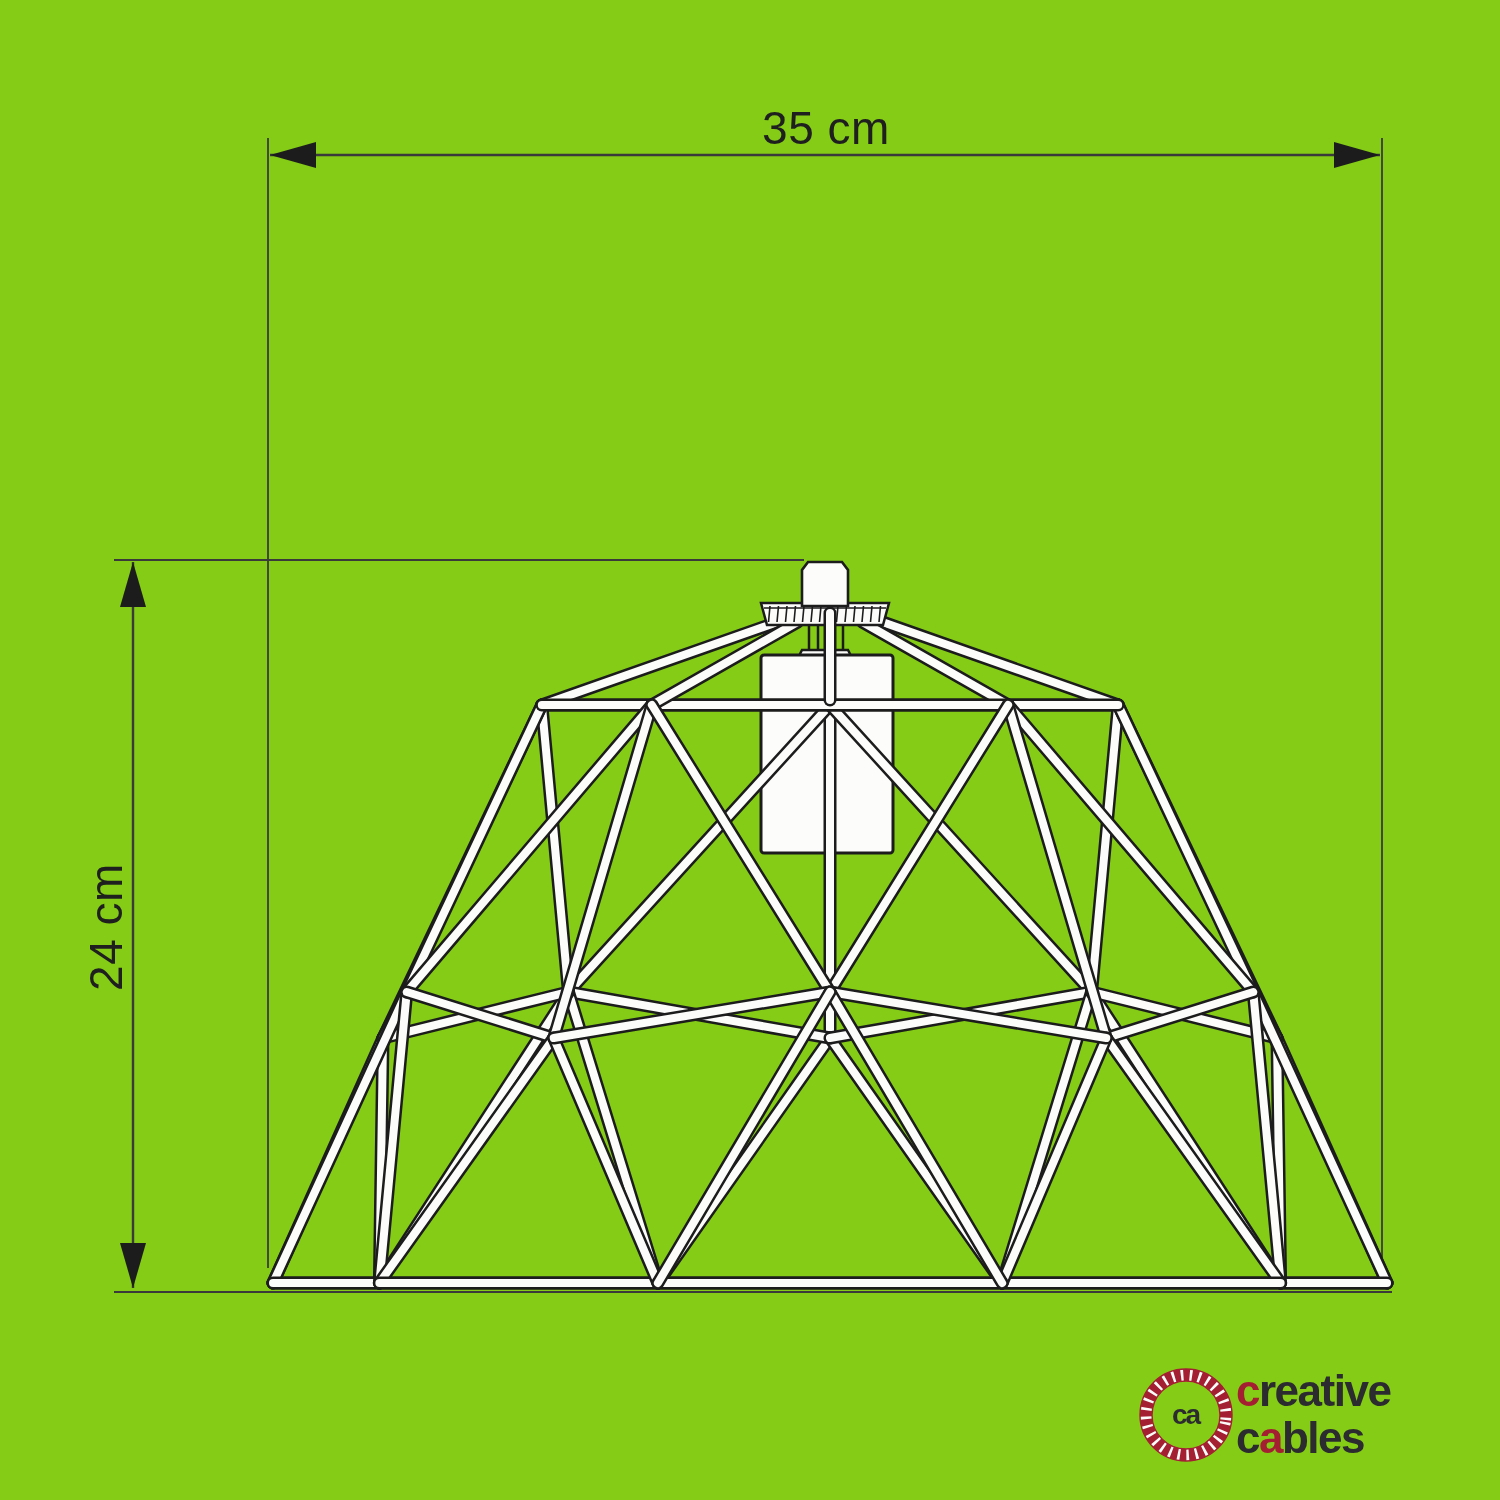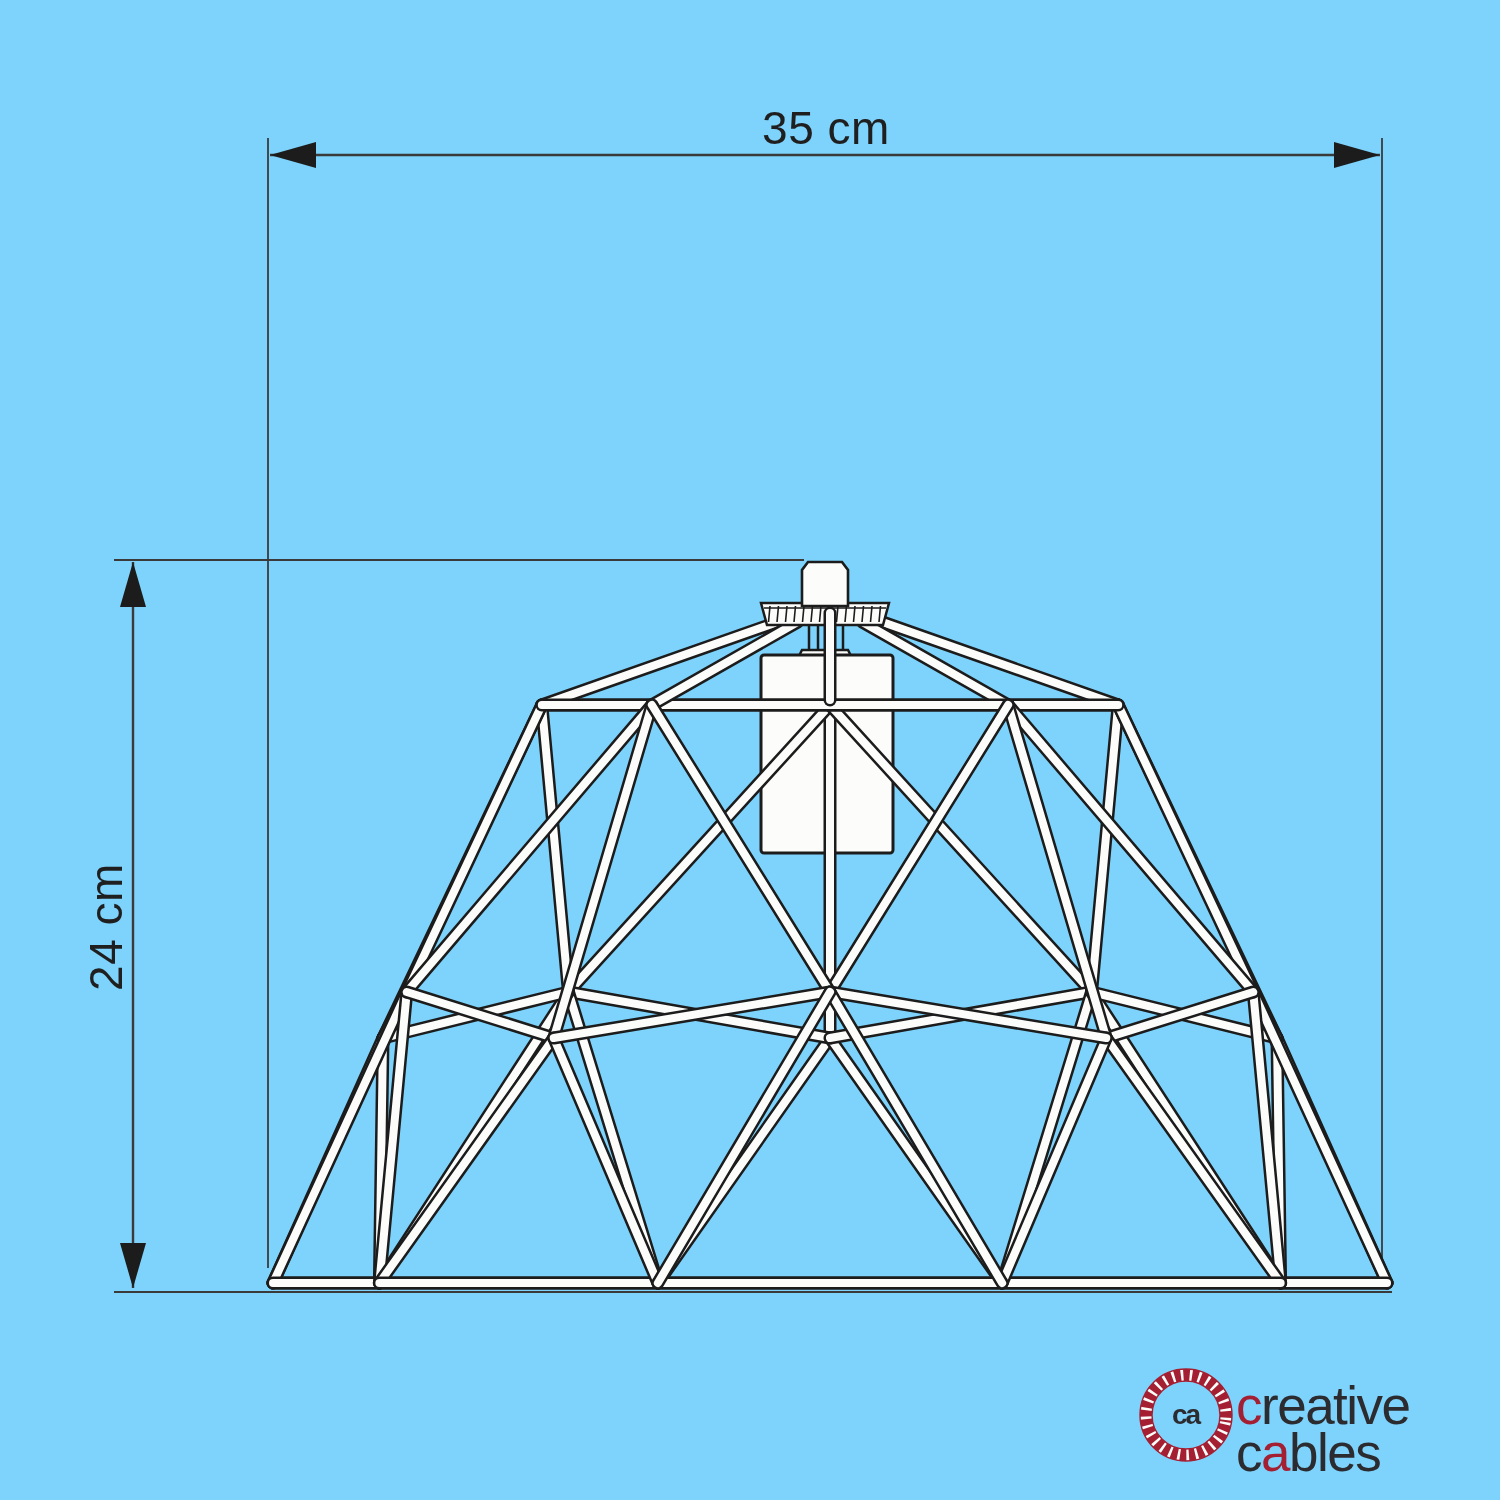--- a/index.html
+++ b/index.html
@@ -1,34 +1,34 @@
 <!DOCTYPE html>
 <html style="--line: #1c1c1c; --dim: #3a3a3a; --paper: #FCFCFB; --brand-red: #A51F33; --brand-dark: #2C2C30;"><head>
 <meta charset="utf-8">
 <style>
   html,body{margin:0;padding:0;background:#FBFBFA;}
-  .stage{position:relative;width:1500px;height:1500px;background:#7dd3fc;overflow:hidden;
+  .stage{position:relative;width:1500px;height:1500px;background:#84cc16;overflow:hidden;
          font-family:"Liberation Sans","DejaVu Sans",sans-serif;}
   #drawing{position:absolute;left:0;top:0;}
   
   .dimline{stroke:var(--dim,#3a3a3a);stroke-width:2.4;fill:none;}
   .extline{stroke:var(--dim,#3a3a3a);stroke-width:1.8;fill:none;}
   .arrow{fill:var(--line,#1c1c1c);stroke:none;}
   .ink{stroke:var(--line,#1c1c1c);fill:none;}
   .paper{fill:var(--paper,#FCFCFB);}
   .dim-label{position:absolute;color:#1f1f1f;font-size:46px;letter-spacing:.5px;white-space:nowrap;}
   .dim-width{left:826px;top:101px;transform:translateX(-50%);}
   .dim-height{left:106px;top:927px;transform:translate(-50%,-50%) rotate(-90deg);}
   
   .logo{position:absolute;left:1138px;top:1366px;display:flex;align-items:flex-start;}
   .logo-ring{position:relative;width:96px;height:98px;flex:0 0 auto;}
   .logo-ca{position:absolute;left:50%;top:50%;transform:translate(-52%,-50%);
            font-weight:bold;font-size:28px;letter-spacing:-2px;color:var(--brand-dark,#2C2C30);}
-  .logo-text{margin-left:2px;font-weight:normal;font-size:53px;line-height:47px;
-             letter-spacing:-1.5px;color:var(--brand-dark,#2C2C30);margin-top:16px;}
+  .logo-text{margin-left:2px;font-weight:bold;font-size:44px;line-height:47px;
+             letter-spacing:-1.5px;color:var(--brand-dark,#2C2C30);margin-top:1px;}
   .logo-text .accent{color:var(--brand-red,#A51F33);}
 </style>
 </head>
 <body>
 
 <div class="stage">
 
   <svg id="drawing" width="1500" height="1500" viewBox="0 0 1500 1500">
 
     <g>

